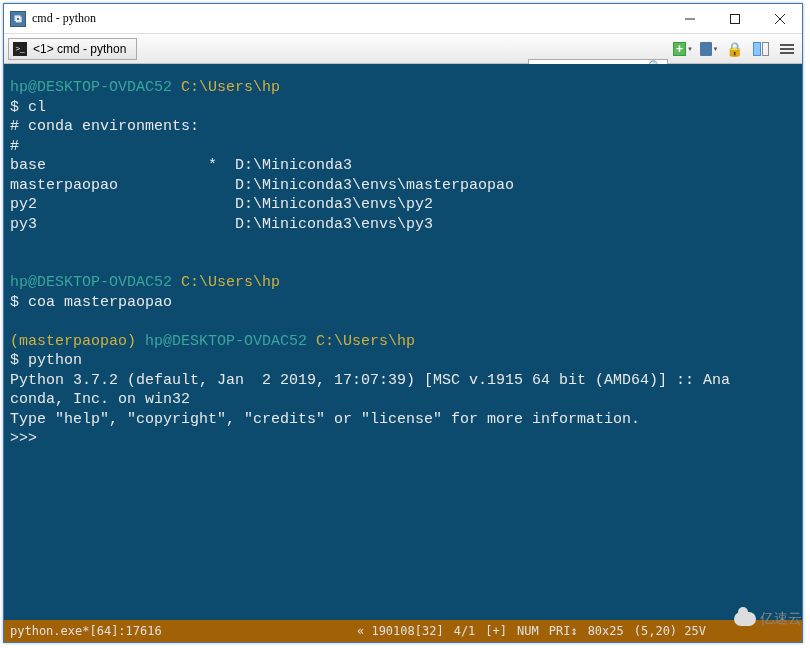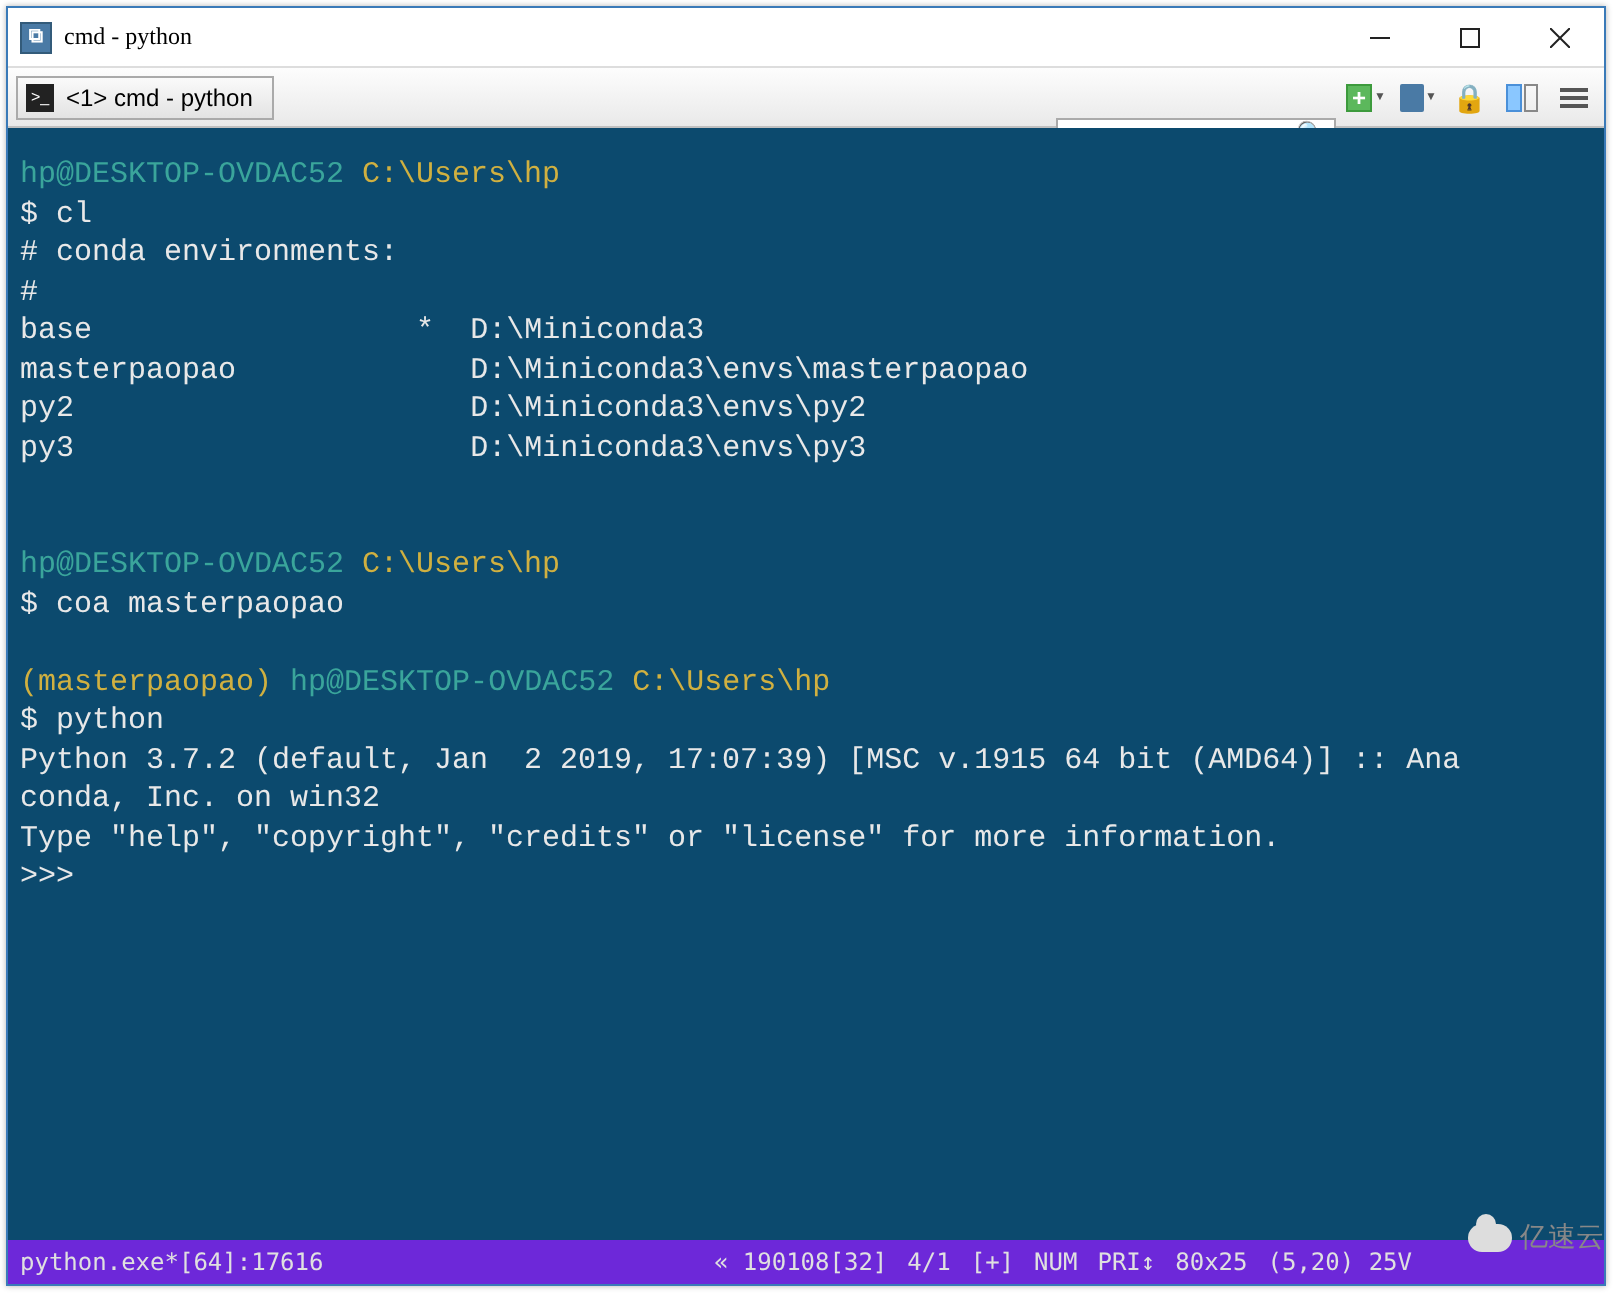--- a/index.html
+++ b/index.html
@@ -125,21 +125,21 @@
     overflow: hidden;
     white-space: pre;
   }
   .prompt-host { color: #3aa59b; }
   .prompt-path { color: #d0b040; }
   .prompt-env  { color: #d0b040; }
 
   
   .statusbar {
     height: 22px;
-    background: #6d28d9;
+    background: #a16207;
     color: #e0e0e0;
     font-family: "Consolas", monospace;
     font-size: 12px;
     display: flex;
     align-items: center;
     padding: 0 6px;
     gap: 10px;
   }
   .statusbar .spacer { flex: 1; }
 

